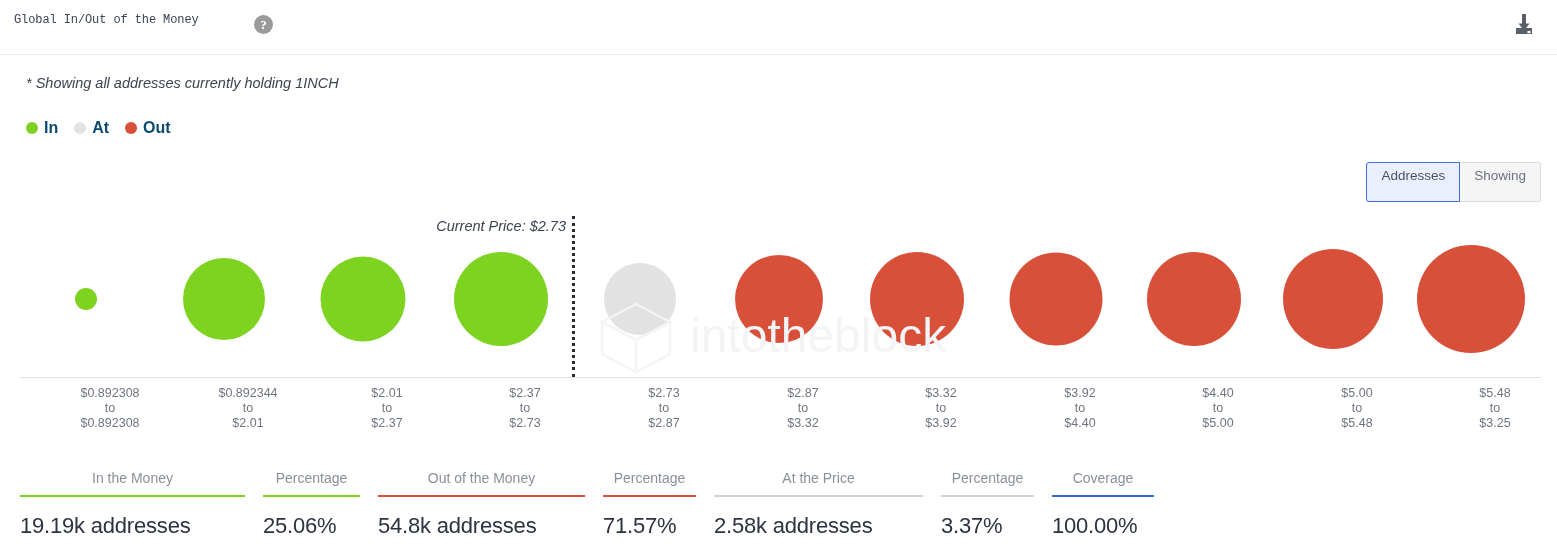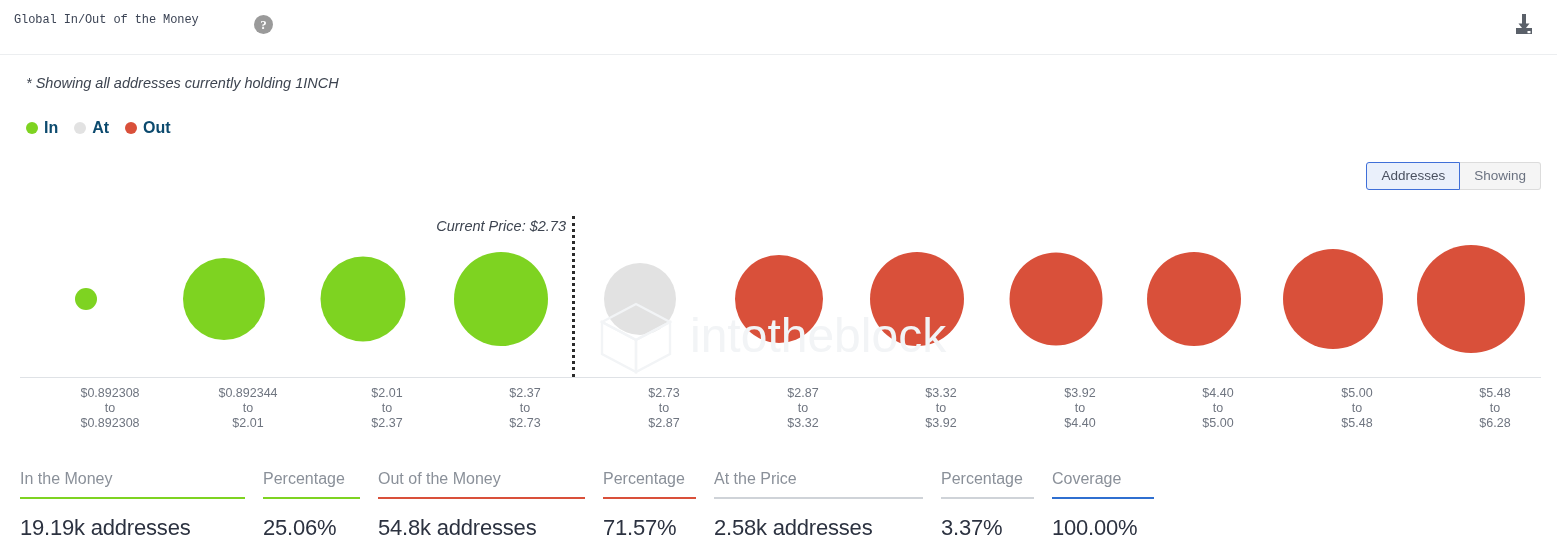--- a/index.html
+++ b/index.html
@@ -103,21 +103,21 @@
     right: 16px;
     top: 162px;
     display: flex;
     height: 28px;
   }
   .toggle-btn {
     font-size: 13.5px;
     line-height: 26px;
     padding: 0 14px;
     box-sizing: border-box;
-    height: 28px;
+    height: 40px;
     background: #f5f5f5;
     border: 1px solid #dcdcdc;
     color: #6b7280;
     cursor: pointer;
     white-space: nowrap;
   }
   .toggle-btn.first { border-radius: 3px 0 0 3px; }
   .toggle-btn.last  { border-radius: 0 3px 3px 0; border-left: none; }
   .toggle-btn.active {
     background: #eaf0fb;
@@ -201,24 +201,25 @@
     top: 470px;
     width: 1537px;
     display: flex;
     align-items: flex-start;
   }
   .stat {
     box-sizing: border-box;
     padding-right: 18px;
   }
   .stat-label {
-    font-size: 16px;
+    font-size: 14px;
     color: #8a9099;
     white-space: nowrap;
     padding-bottom: 9px;
+    text-align: center;
   }
   .stat-rule {
     height: 2px;
     width: 100%;
     background: #cfd3d8;
   }
   .stat-value {
     font-size: 22px;
     color: #2c3240;
     white-space: nowrap;
@@ -342,21 +343,21 @@
       <div>$5.00</div>
     </div>
     <div class="axis-label" style="left: 1333px;">
       <div>$5.00</div>
       <div>to</div>
       <div>$5.48</div>
     </div>
     <div class="axis-label" style="left: 1471px;">
       <div>$5.48</div>
       <div>to</div>
-      <div>$6.28</div>
+      <div>$3.25</div>
     </div>
   </div>
 
 <div class="stats" id="stats-row">
     <div class="stat" style="width: 243px;">
       <div class="stat-label">In the Money</div>
       <div class="stat-rule" style="background: rgb(126, 211, 33);"></div>
       <div class="stat-value">19.19k addresses</div>
     </div>
     <div class="stat" style="width: 115px;">

